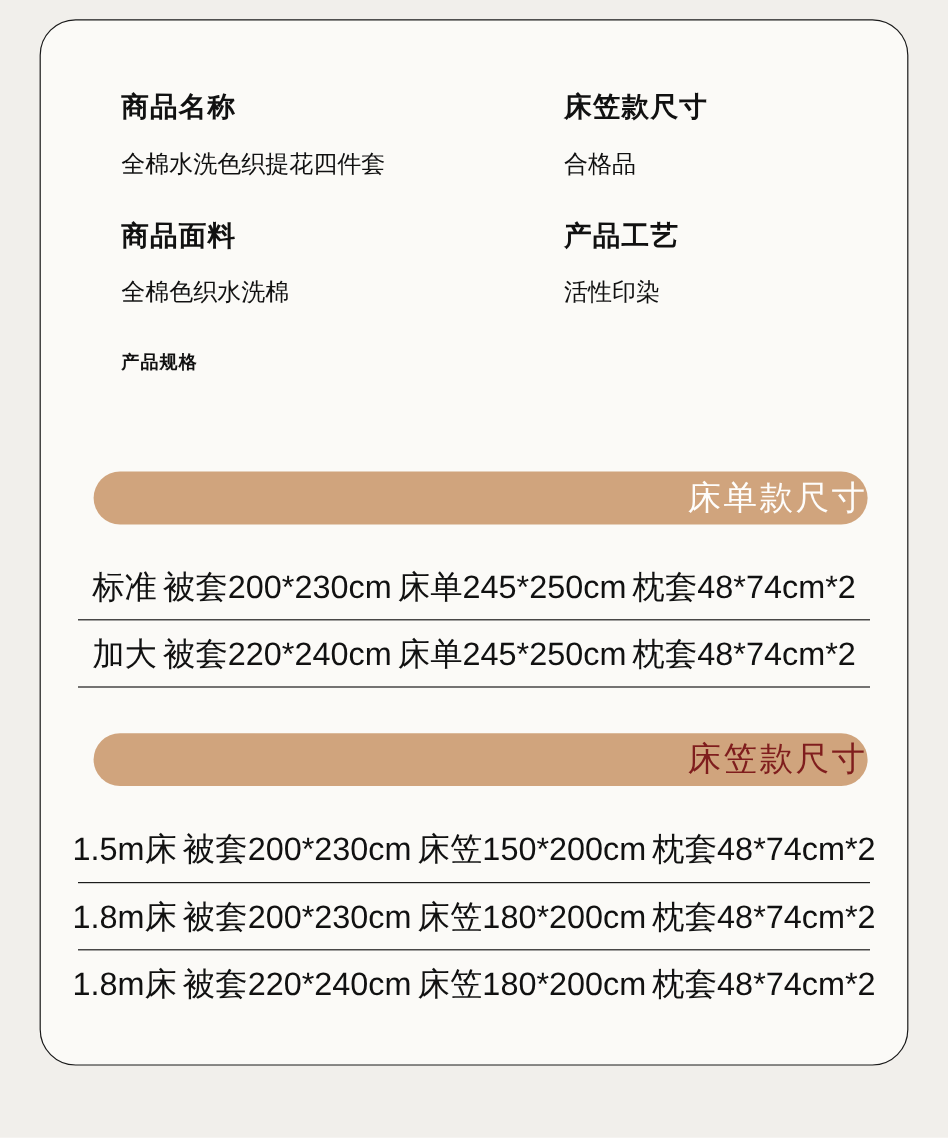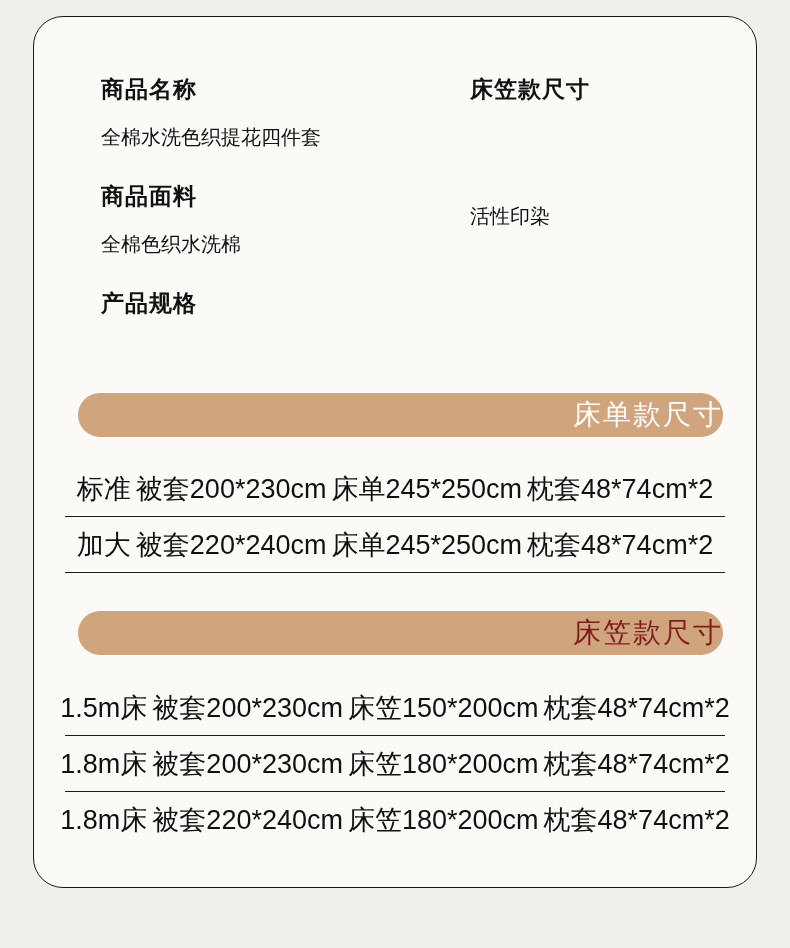--- a/index.html
+++ b/index.html
@@ -27,21 +27,21 @@
   .field { margin-bottom:30px; }
   .field-label {
     font-size:23px; font-weight:bold; line-height:28px;
     letter-spacing:1px;
   }
   .field-value {
     font-size:20px; line-height:30px; margin-top:19px;
   }
   .spec-heading {
     padding-left:67px;
-    font-size:23px; font-weight:bold; line-height:28px;
+    font-size:15px; font-weight:bold; line-height:28px;
     letter-spacing:1px;
   }
   .banner {
     width:645px; height:44px;
     margin-left:44px;
     border-radius:22px;
     background:#d0a47d;
     color:#fefdfb;
     font-size:28px; line-height:44px;
     text-align:right;
@@ -69,26 +69,28 @@
 
 <div class="card">
 
   <div class="specs">
     <div class="field">
       <div class="field-label">商品名称</div>
       <div class="field-value">全棉水洗色织提花四件套</div>
     </div>
     <div class="field">
       <div class="field-label">床笠款尺寸</div>
+      <div class="field-value">合格品</div>
     </div>
     <div class="field">
       <div class="field-label">商品面料</div>
       <div class="field-value">全棉色织水洗棉</div>
     </div>
     <div class="field">
+      <div class="field-label">产品工艺</div>
       <div class="field-value">活性印染</div>
     </div>
   </div>
 
   <div class="spec-heading">产品规格</div>
 
   <div class="banner banner-sheet" style="background: rgb(208, 164, 125); color: rgb(254, 253, 251);">床单款尺寸</div>
 
   <div class="size-table table-sheet">
     <div class="size-row">

